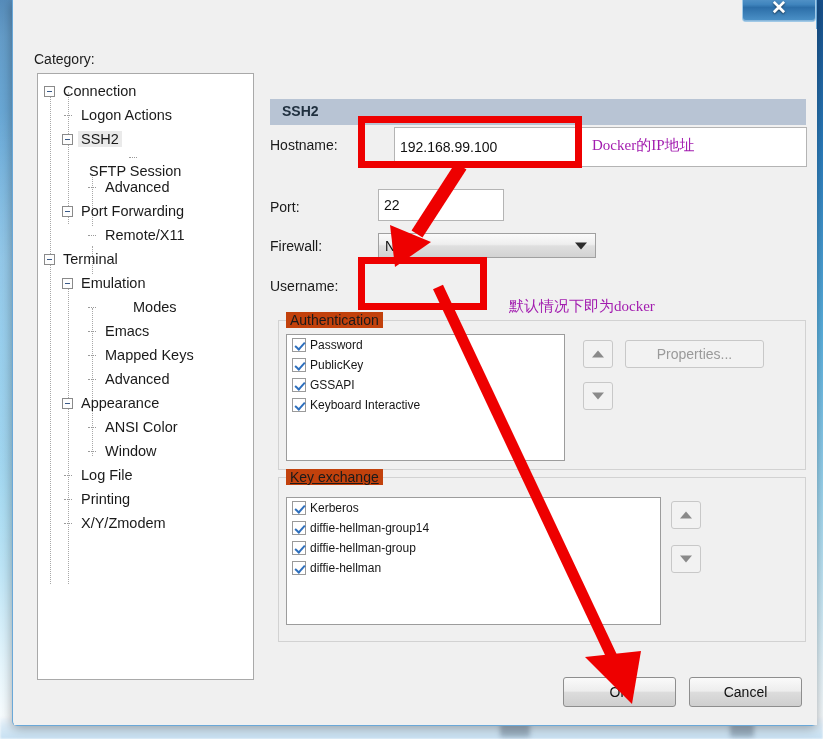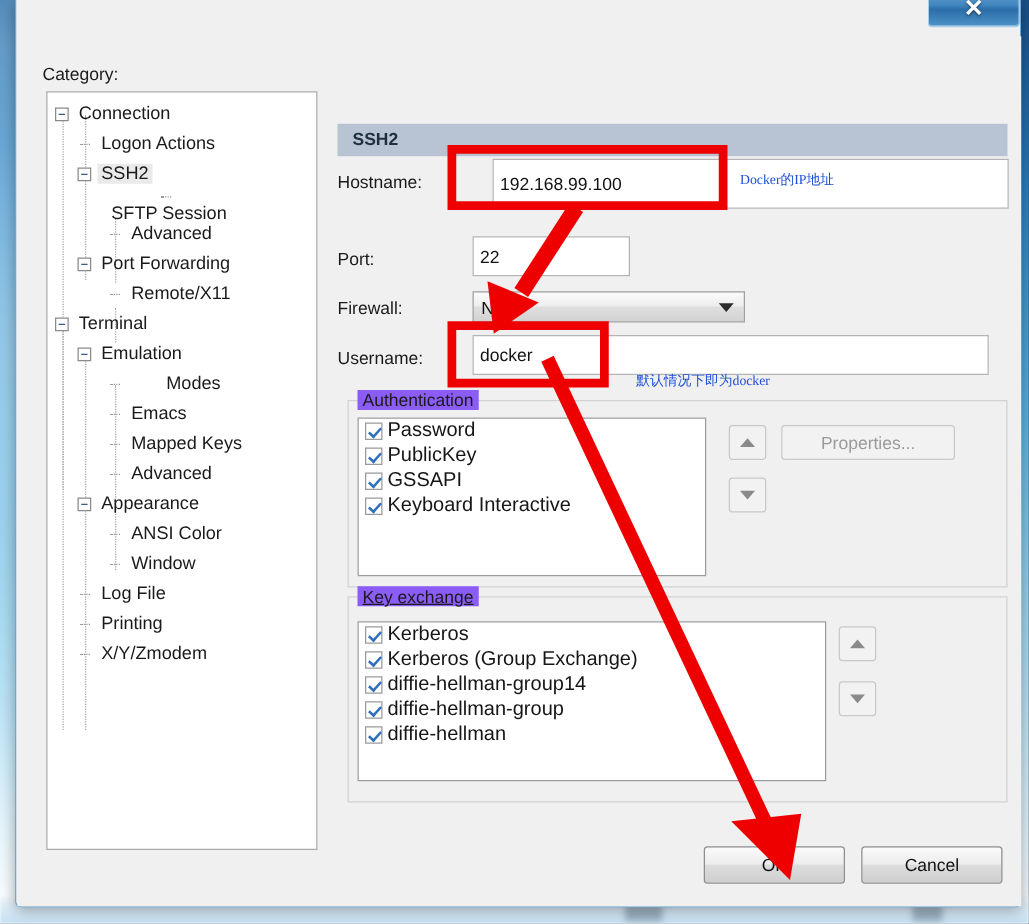--- a/index.html
+++ b/index.html
@@ -222,21 +222,21 @@
   
   .groupbox {
     position: absolute;
     border: 1px solid #d2d2d2;
     box-sizing: border-box;
   }
   .group-title {
     position: absolute;
     font-size: 14px;
     color: #1a1a1a;
-    background: #8b5cf6;
+    background: #c2410c;
     padding: 0 4px;
   }
   .listbox {
     position: absolute;
     background: #ffffff;
     border: 1px solid #9c9c9c;
     box-sizing: border-box;
     overflow: hidden;
   }
   .check-row {
@@ -258,21 +258,21 @@
   .checkbox::after {
     content: "";
     position: absolute;
     left: 3.5px; top: 1px;
     width: 4px; height: 8px;
     border: solid #2e6fbd;
     border-width: 0 2px 2px 0;
     transform: rotate(42deg);
   }
   .check-label {
-    font-size: 16px;
+    font-size: 12px;
     color: #161616;
   }
 
   .spin-btn {
     position: absolute;
     width: 30px; height: 28px;
     background: #f2f2f2;
     border: 1px solid #c8c8c8;
     border-radius: 3px;
     box-sizing: border-box;
@@ -319,23 +319,23 @@
 
   
   .anno-box {
     position: absolute;
     border: 7px solid #ee0000;
     box-sizing: border-box;
     pointer-events: none;
   }
   .anno-text {
     position: absolute;
-    color: #1d4ed8;
+    color: #a21caf;
     font-family: "Liberation Serif", serif;
-    font-size: 11px;
+    font-size: 15px;
     white-space: nowrap;
   }
   .anno-svg {
     position: absolute;
     left: 0; top: 0;
     width: 803px; height: 696px;
     pointer-events: none;
     overflow: visible;
   }
 </style>
@@ -458,21 +458,20 @@
       <div class="field-label" style="left:256px; top:170px;">Port:</div>
       <div class="text-input" style="left:364px; top:160px; width:126px; height:32px;">22</div>
 
       <div class="field-label" style="left:256px; top:209px;">Firewall:</div>
       <div class="combo" style="left:364px; top:204px; width:218px; height:25px;">None</div>
       <div style="position:absolute; left:364px; top:204px; width:218px; height:25px; pointer-events:none;">
         <span class="combo-arrow"></span>
       </div>
 
       <div class="field-label" style="left:256px; top:249px;">Username:</div>
-      <div class="text-input" style="left:364px; top:239px; width:413px; height:32px;">docker</div>
 
       <div class="groupbox" style="left:264px; top:291px; width:528px; height:150px;"></div>
       <div class="group-title" style="left:272px; top:283px;">Authentication</div>
       <div class="listbox" id="auth-list" style="left:272px; top:305px; width:279px; height:127px;">
           <div class="check-row">
             <span class="checkbox"></span>
             <span class="check-label">Password</span>
           </div>
           <div class="check-row">
             <span class="checkbox"></span>
@@ -494,24 +493,20 @@
         <span class="tri-down"></span>
       </div>
       <div class="prop-btn" style="left:611px; top:311px; width:139px; height:28px;">Properties...</div>
 
       <div class="groupbox" style="left:264px; top:448px; width:528px; height:165px;"></div>
       <div class="group-title" style="left:272px; top:440px;text-decoration:underline;">Key exchange</div>
       <div class="listbox" id="kex-list" style="left:272px; top:468px; width:375px; height:128px;">
           <div class="check-row">
             <span class="checkbox"></span>
             <span class="check-label">Kerberos</span>
-          </div>
-          <div class="check-row">
-            <span class="checkbox"></span>
-            <span class="check-label">Kerberos (Group Exchange)</span>
           </div>
           <div class="check-row">
             <span class="checkbox"></span>
             <span class="check-label">diffie-hellman-group14</span>
           </div>
           <div class="check-row">
             <span class="checkbox"></span>
             <span class="check-label">diffie-hellman-group</span>
           </div>
           <div class="check-row">

